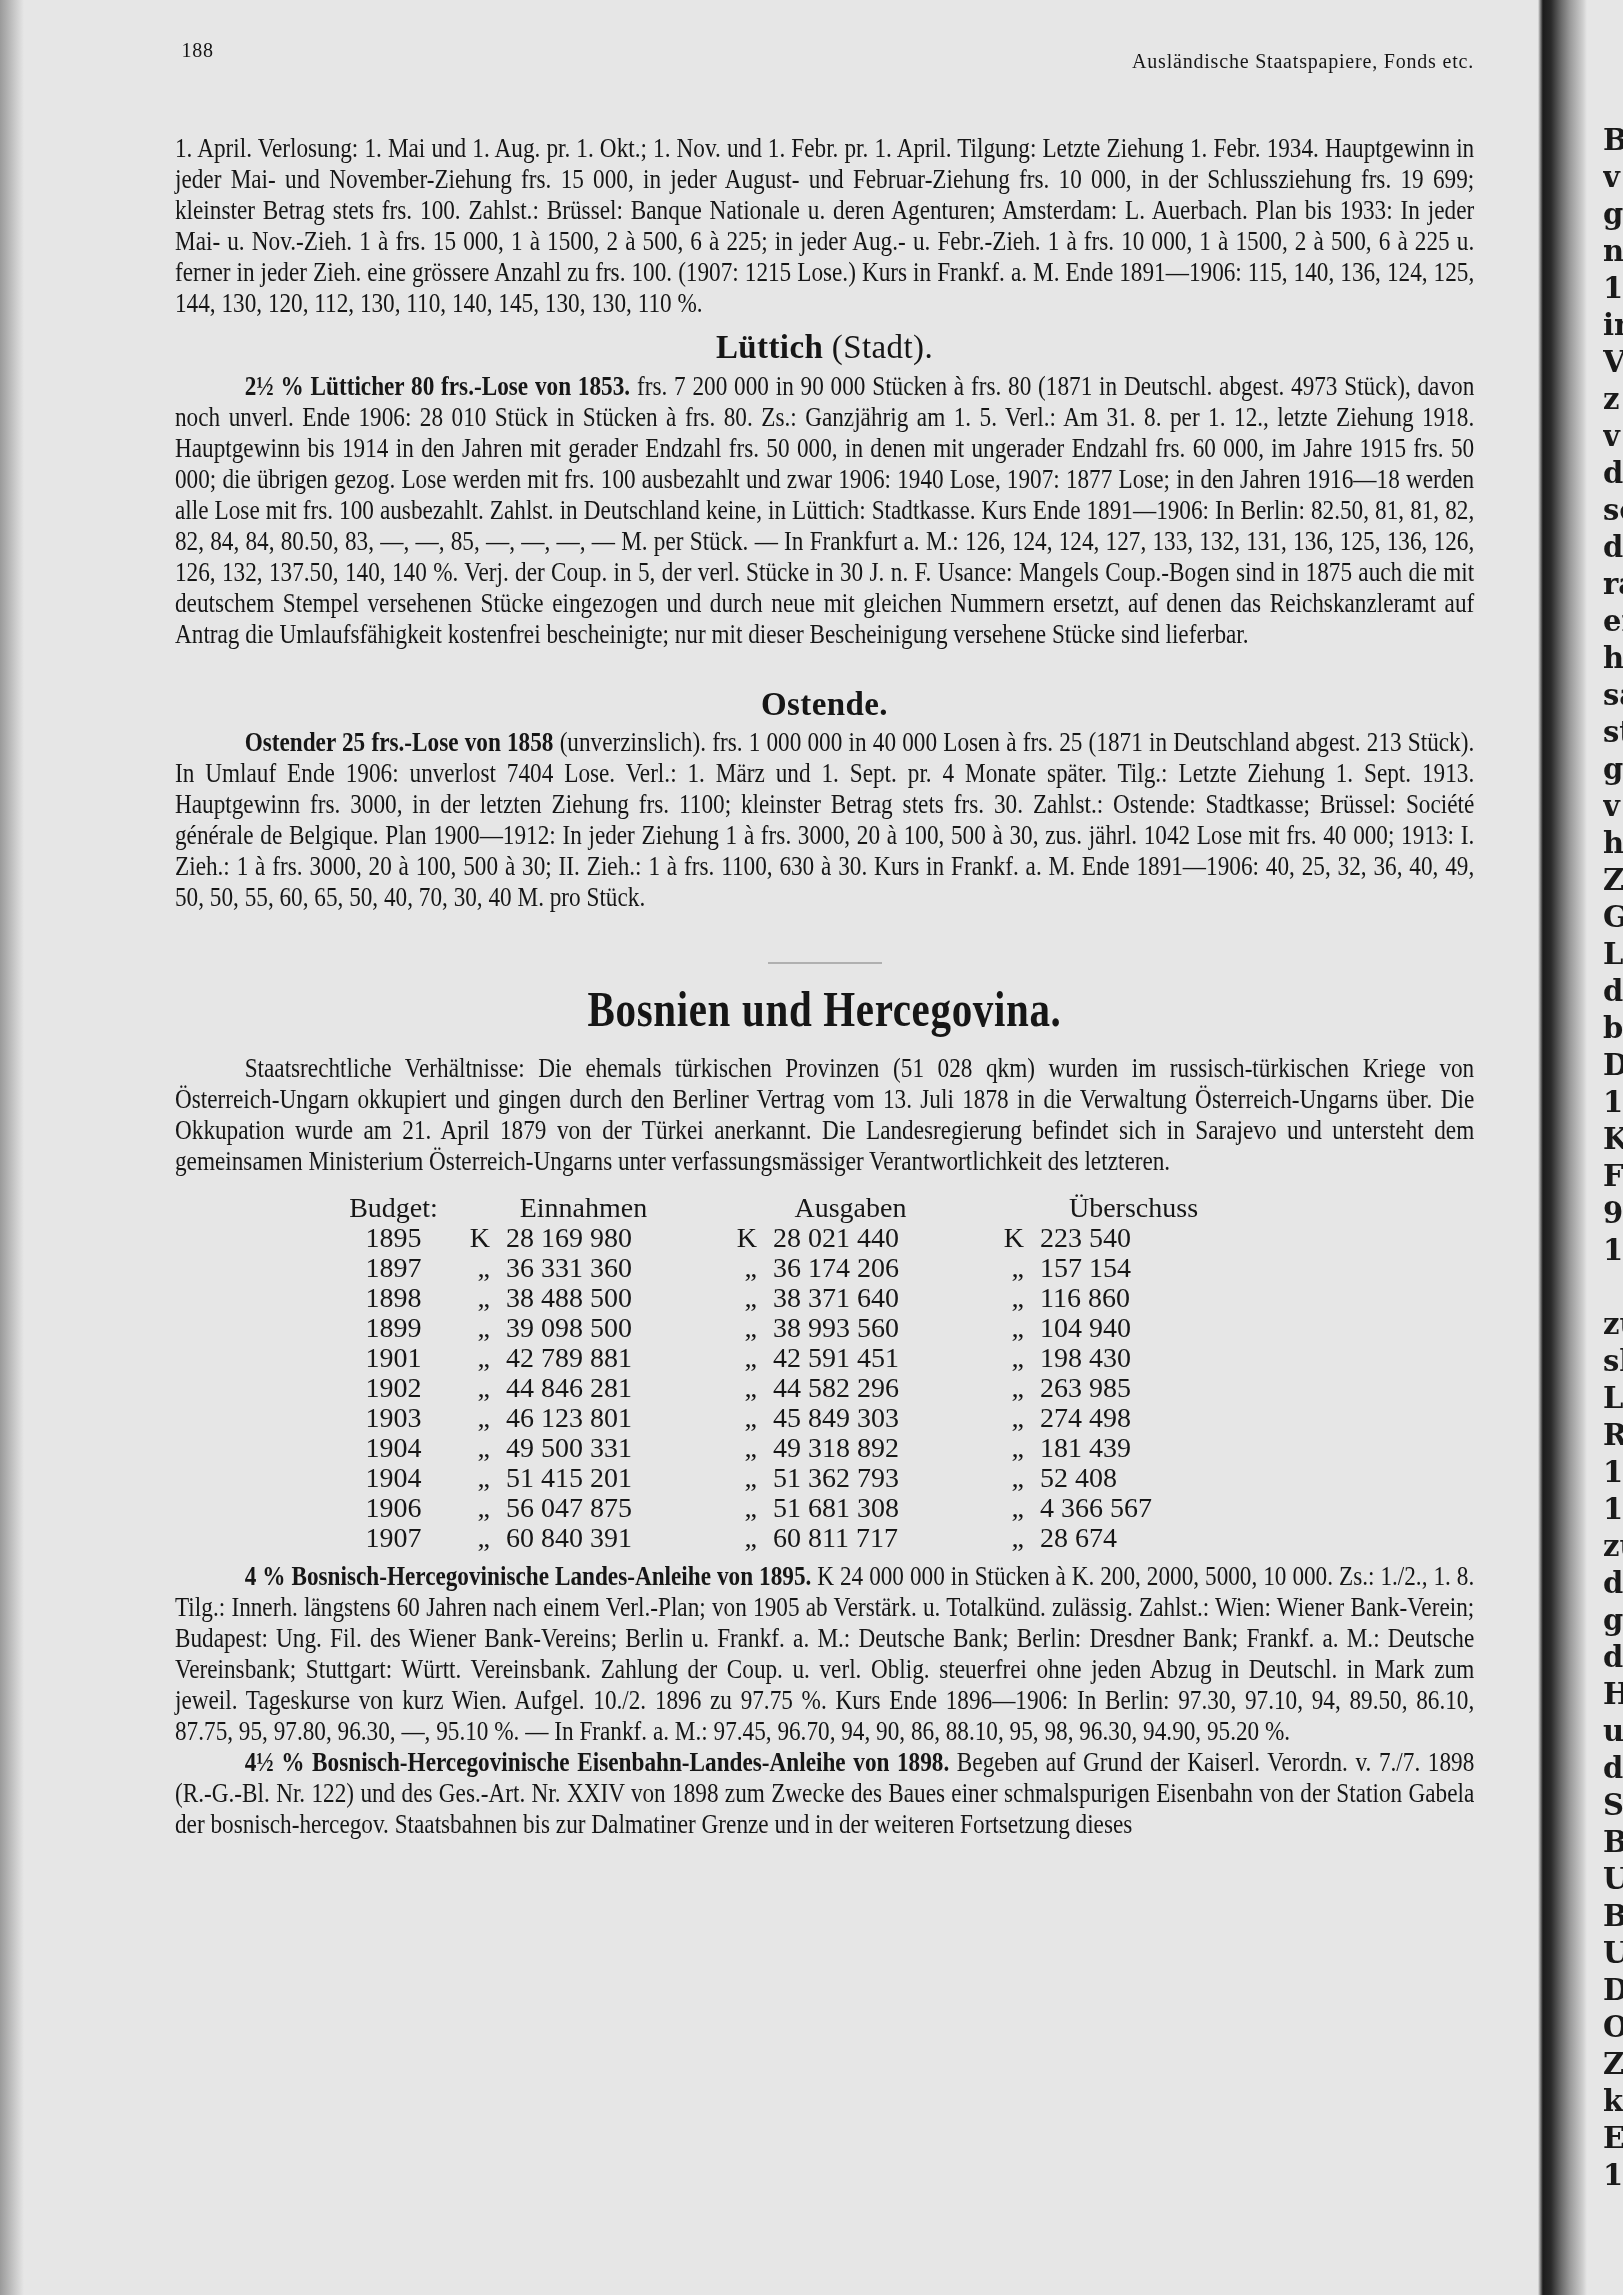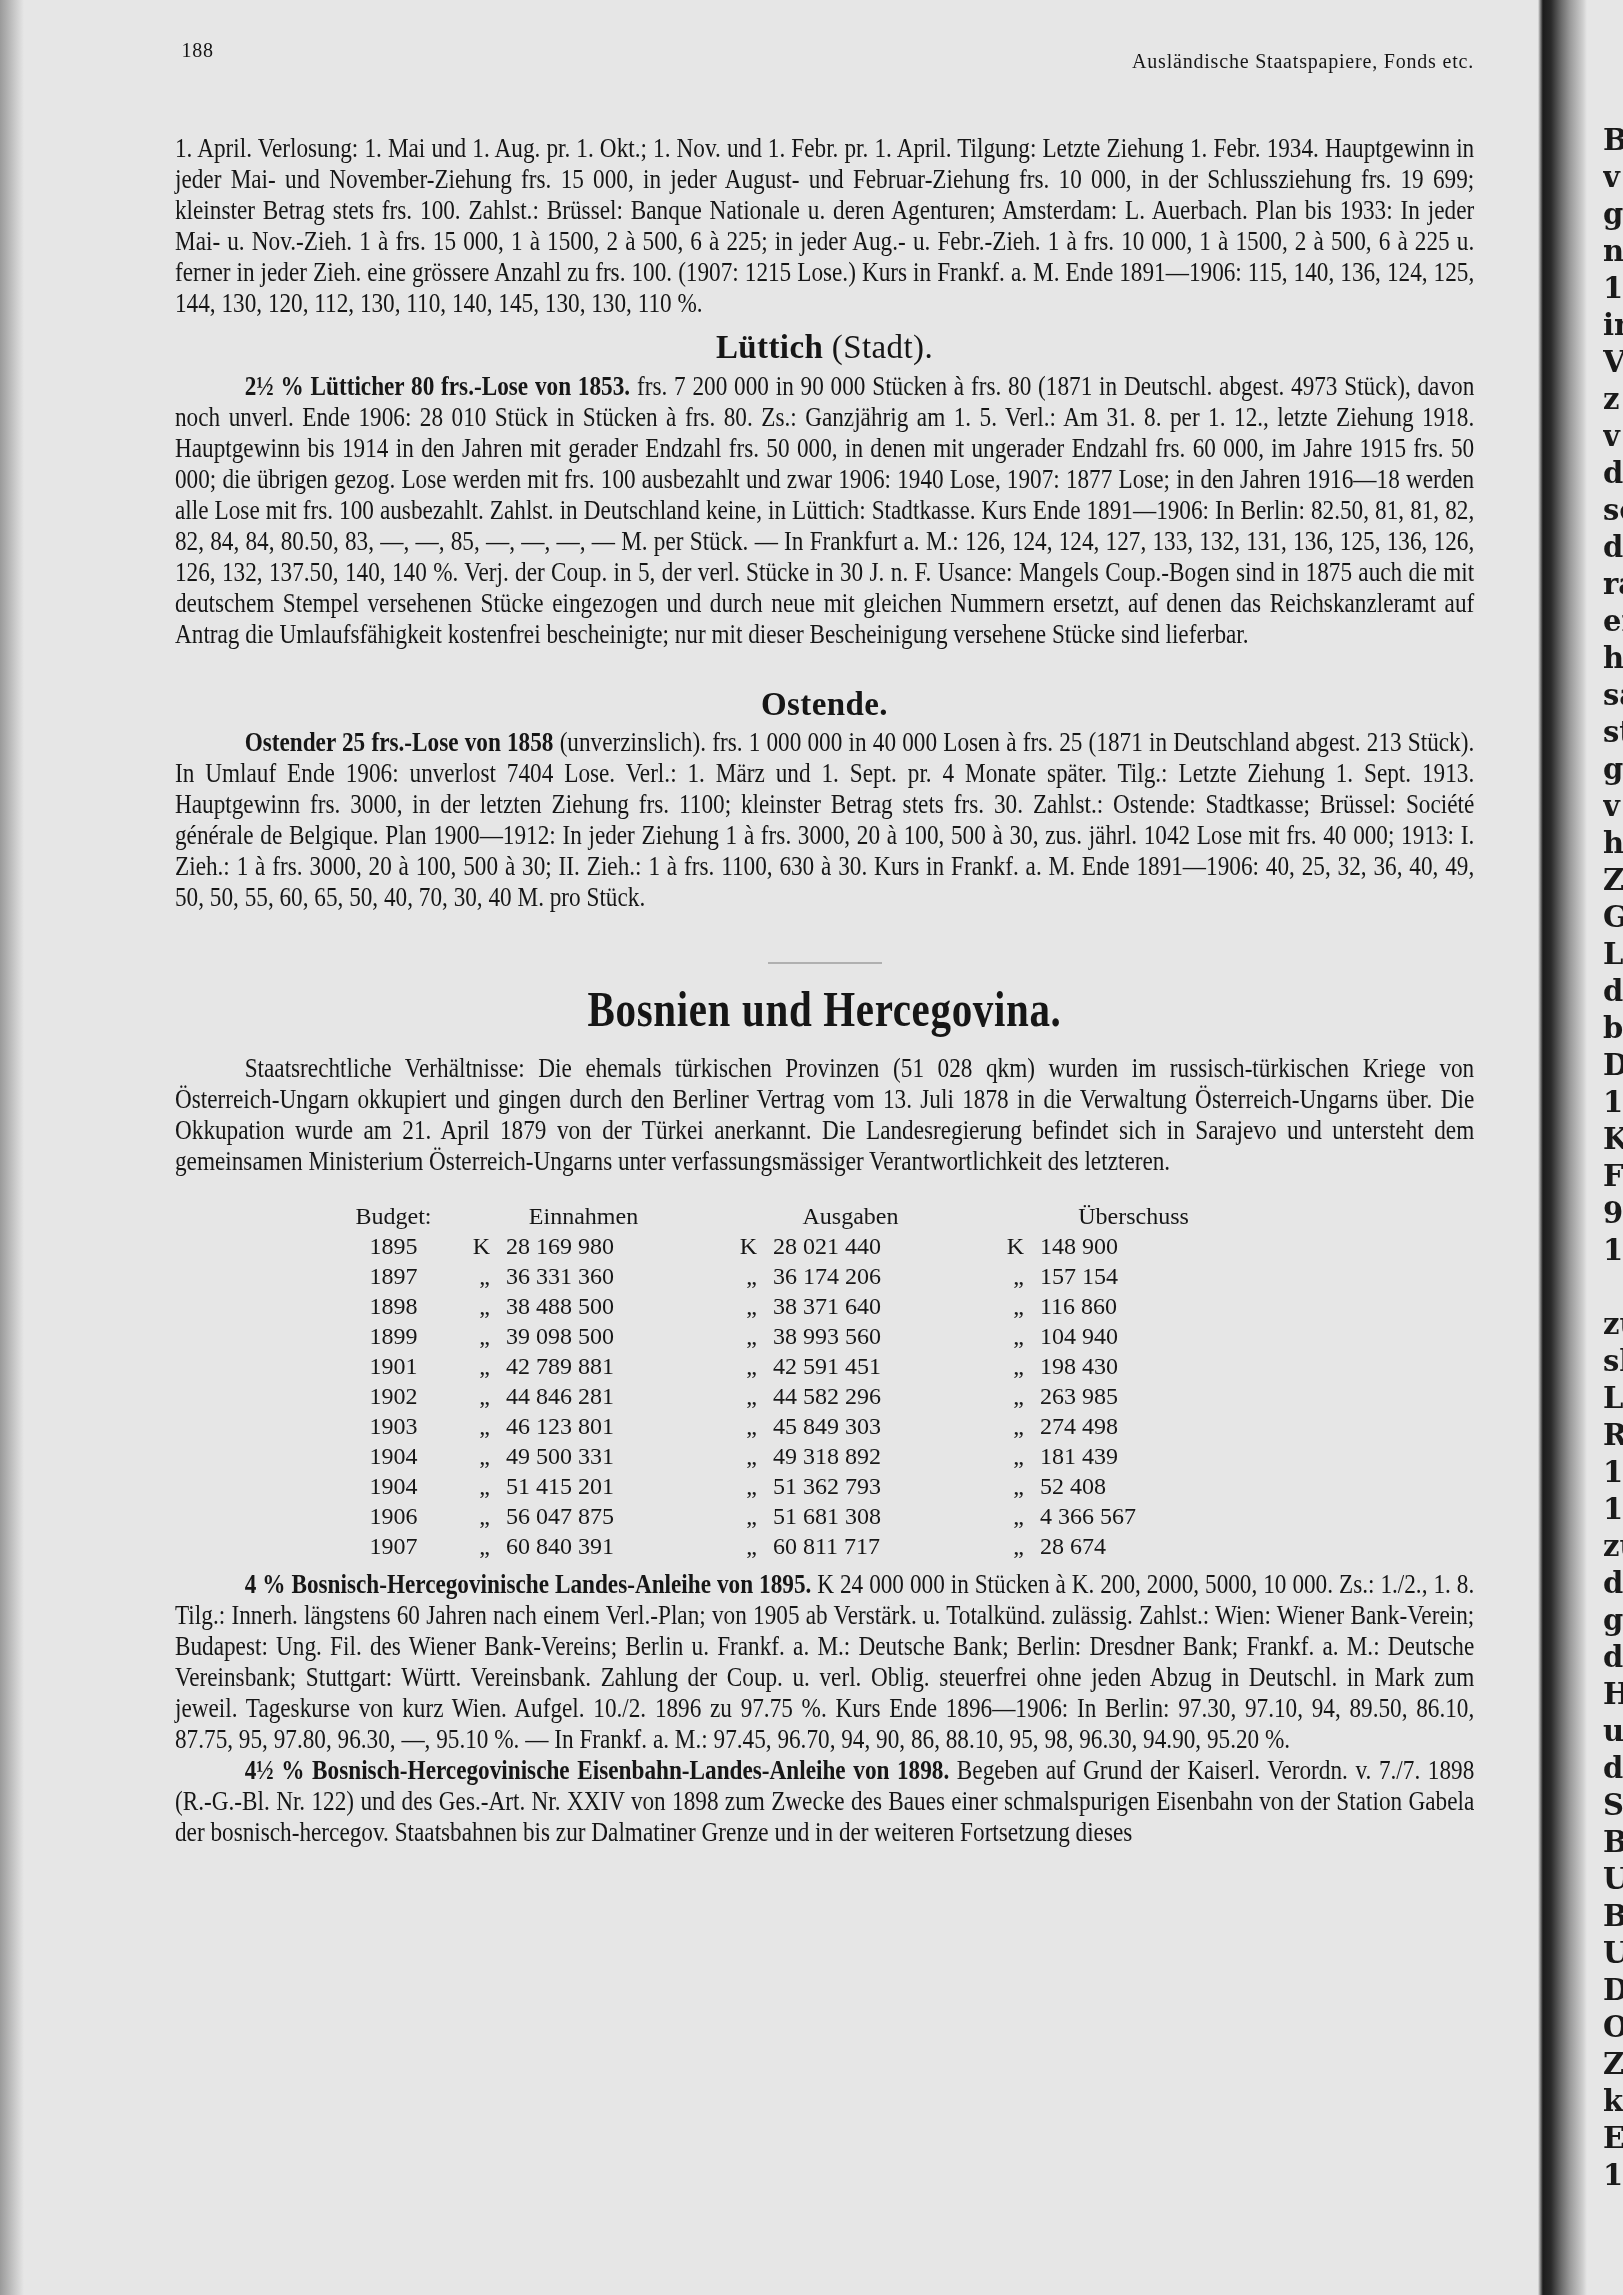--- a/index.html
+++ b/index.html
@@ -47,22 +47,22 @@
   .bold { font-weight: bold; }
   .divider {
     width: 114px; height: 1.6px; background: #b0b0b0; margin: 49px auto 16px;
   }
   .country-title {
     text-align: center; font-weight: bold; font-size: 50px; letter-spacing: 0.8px;
     margin: 8px 0 14.6px;
     transform: scaleX(0.82); transform-origin: center top;
   }
   table.budget {
-    border-collapse: collapse; margin-left: 162px; margin-top: 24px;
-    font-size: 24px; line-height: 30px;
+    border-collapse: collapse; margin-left: 162px; margin-top: 16px;
+    font-size: 28px; line-height: 30px;
   }
   table.budget th { font-weight: normal; text-align: center; padding: 0 8px; }
   table.budget td { padding: 0 8px; white-space: nowrap; }
   td.year { width: 97px; text-align: center; }
   td.unit { width: 32px; text-align: right; }
   td.amt { width: 203px; text-align: left; }
   td.amt.wide { width: 235px; }
   .bond { margin-top: 8px; }
 </style>
 </head>
@@ -167,21 +167,21 @@
       </tr>
     </thead>
     <tbody id="budget-body">
         <tr>
           <td class="year">1895</td>
           <td class="unit">K</td>
           <td class="amt">28 169 980</td>
           <td class="unit">K</td>
           <td class="amt">28 021 440</td>
           <td class="unit">K</td>
-          <td class="amt wide">148 900</td>
+          <td class="amt wide">223 540</td>
         </tr>
         <tr>
           <td class="year">1897</td>
           <td class="unit">„</td>
           <td class="amt">36 331 360</td>
           <td class="unit">„</td>
           <td class="amt">36 174 206</td>
           <td class="unit">„</td>
           <td class="amt wide">157 154</td>
         </tr>

